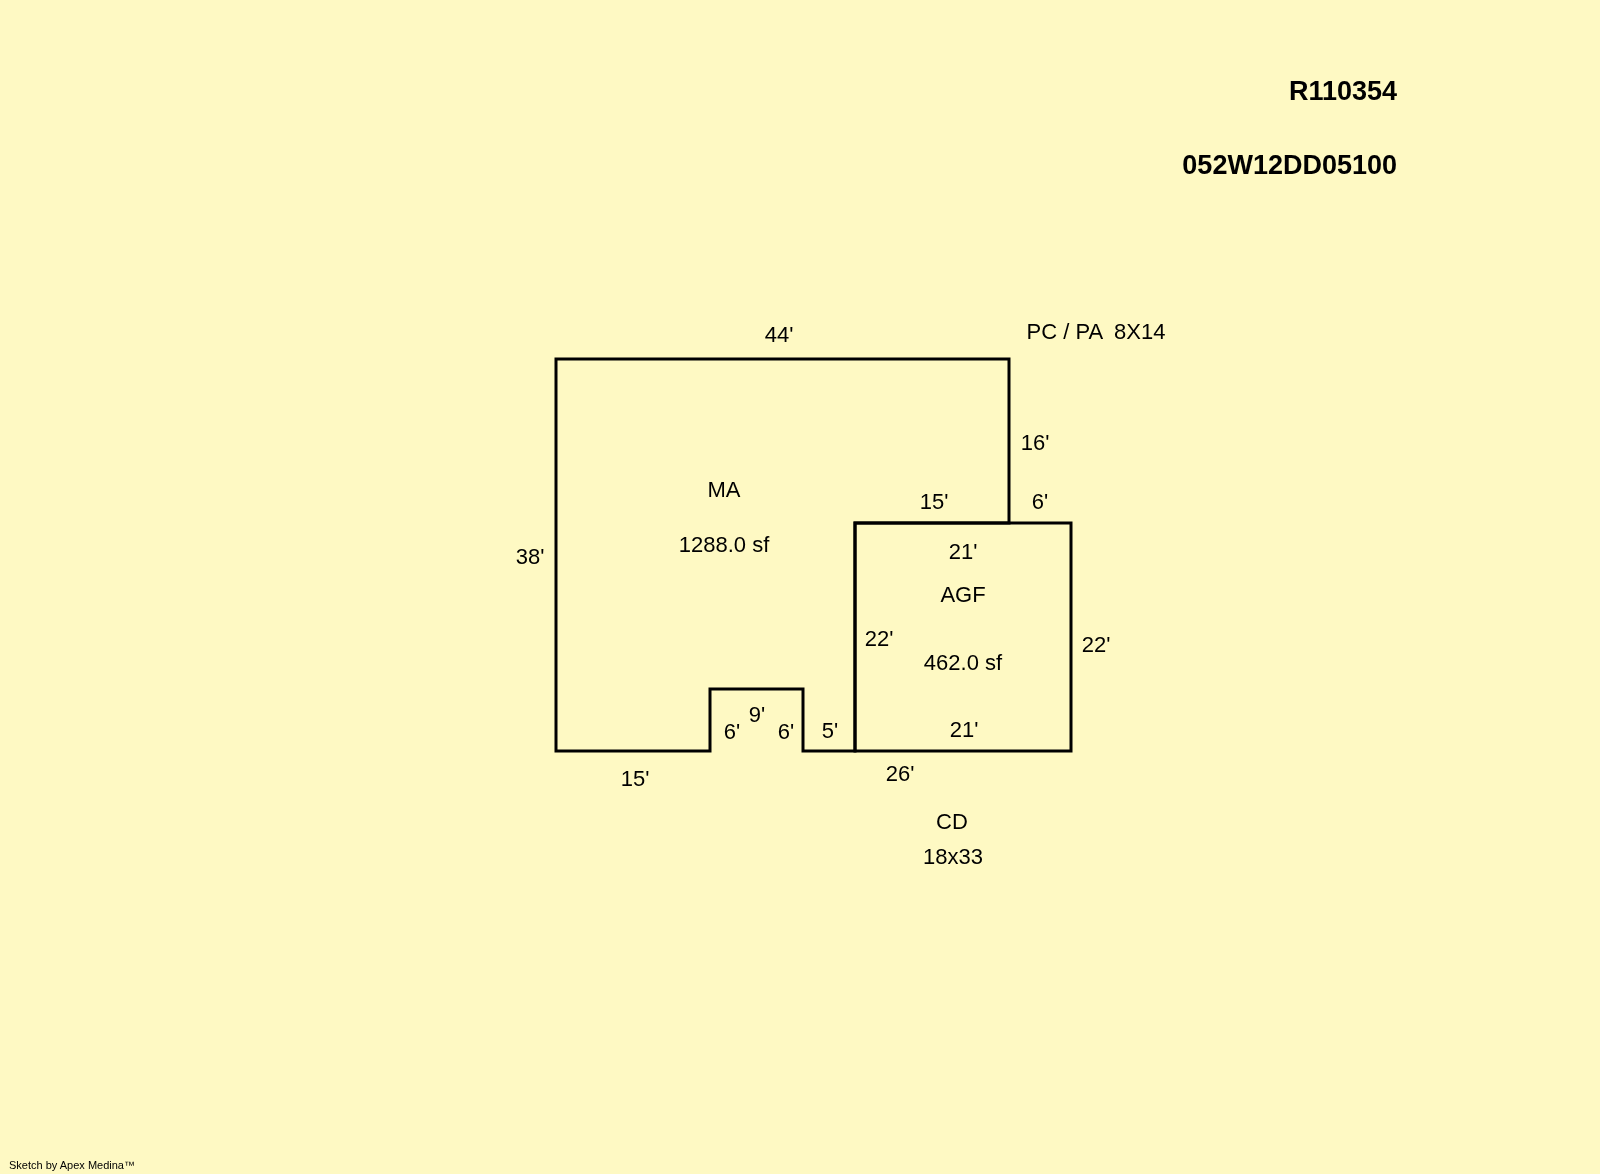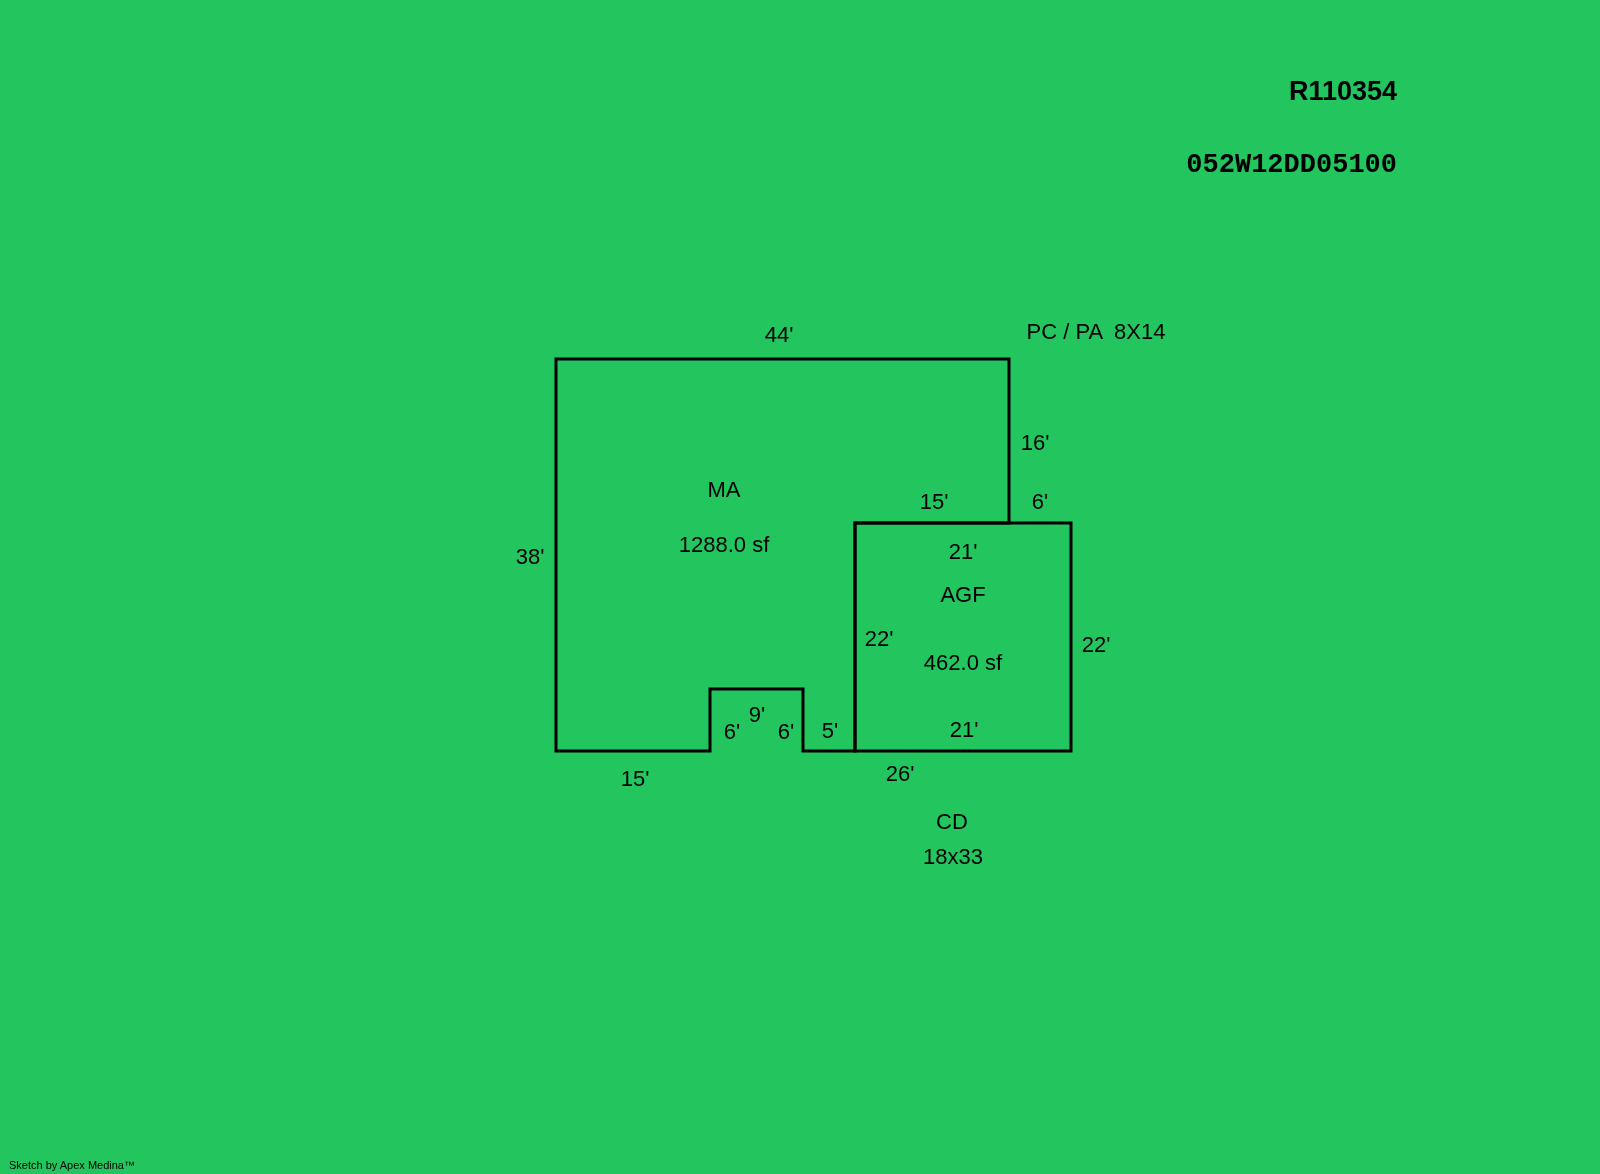--- a/index.html
+++ b/index.html
@@ -4,42 +4,41 @@
 <style>
   html, body {
     margin: 0;
     padding: 0;
     background: #ffffff;
   }
   .page {
     position: relative;
     width: 1600px;
     height: 1174px;
-    background: #22c55e;
+    background: #fef9c3;
     overflow: hidden;
     font-family: "Liberation Sans", sans-serif;
   }
   .record-id {
     position: absolute;
     top: 76px;
     right: 203px;
     font-size: 27px;
     font-weight: bold;
     color: #000000;
     white-space: nowrap;
   }
   .parcel-id {
     position: absolute;
     top: 150px;
     right: 203px;
     font-size: 27px;
     font-weight: bold;
     color: #000000;
     white-space: nowrap;
-    font-family: Liberation Mono, monospace;
   }
   .sketch-svg {
     position: absolute;
     left: 0;
     top: 0;
     width: 1600px;
     height: 1174px;
   }
   .sketch-svg text {
     font-family: "Liberation Sans", sans-serif;

